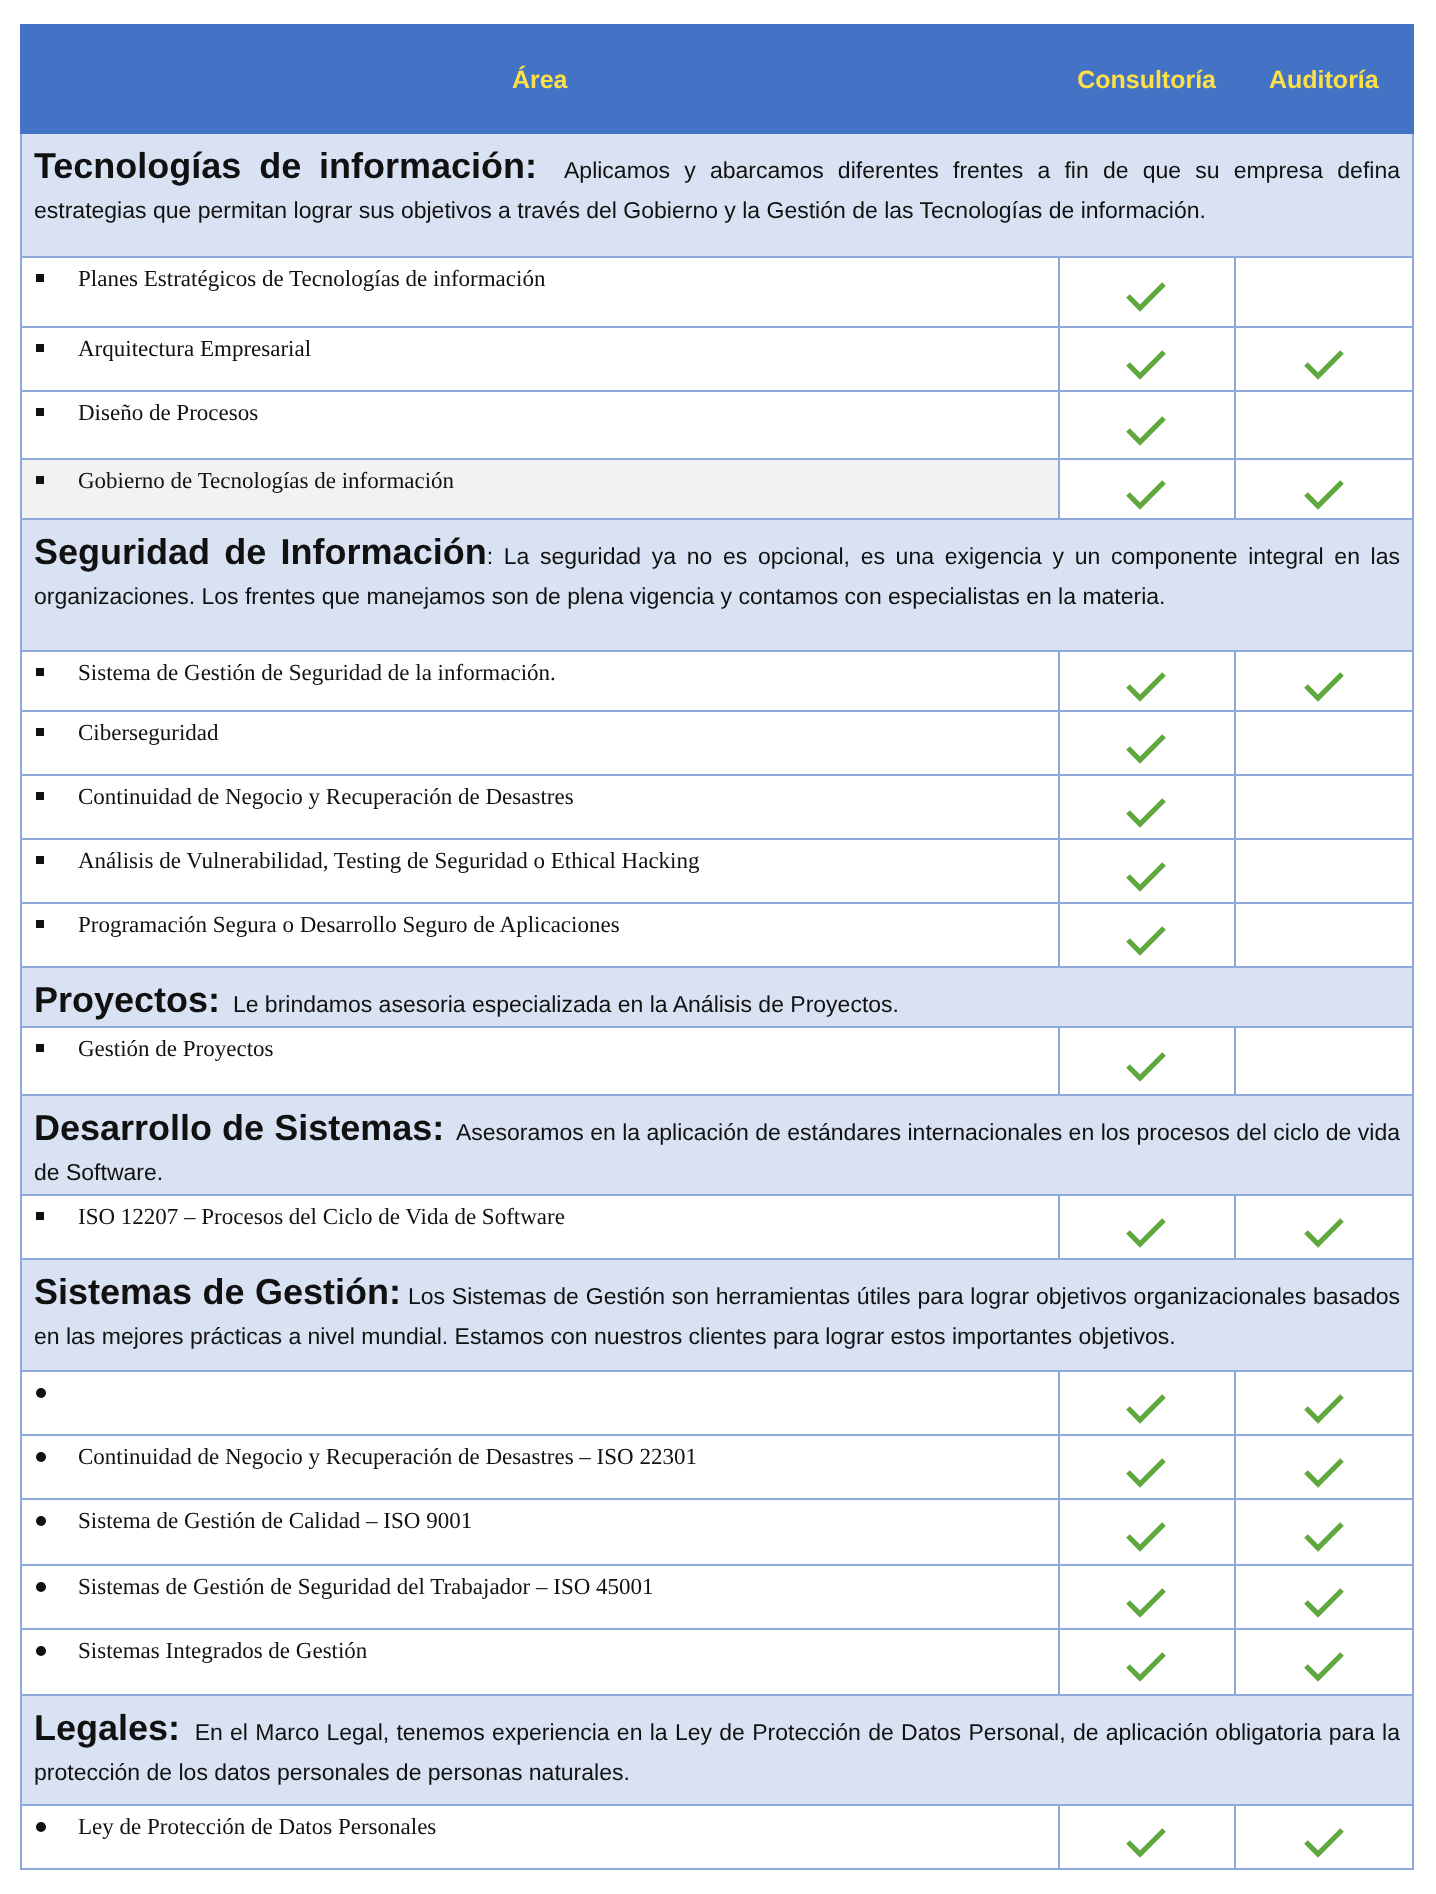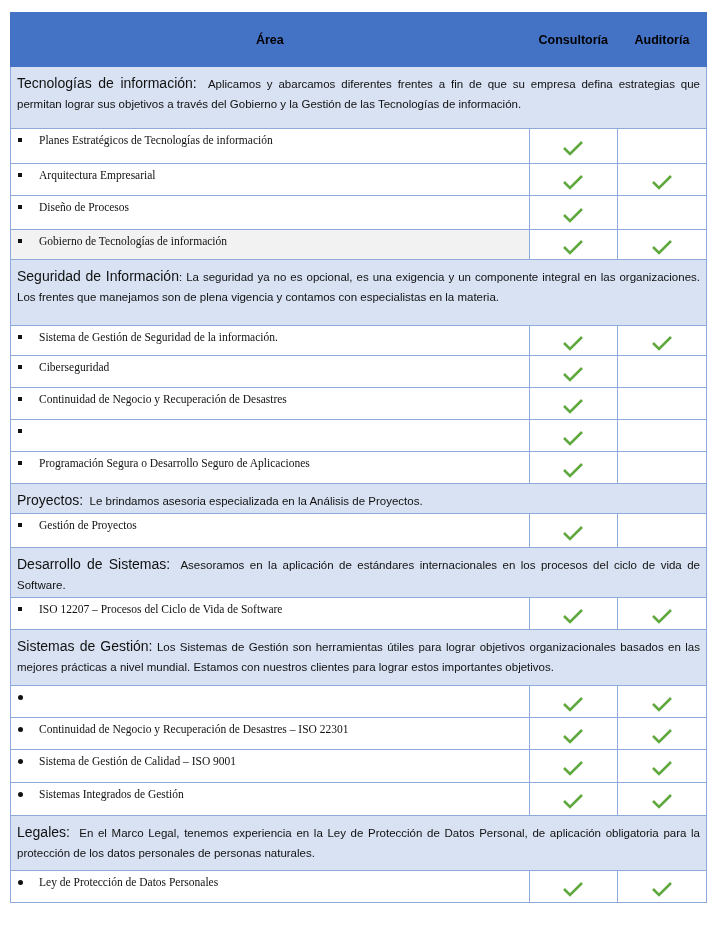--- a/index.html
+++ b/index.html
@@ -2,23 +2,23 @@
 <html><head>
 <meta charset="utf-8">
 <style>
   html, body { margin: 0; padding: 0; background: #ffffff; }
   body { width: 718px; height: 947px; position: relative; font-family: "Liberation Sans", sans-serif; color: #111; }
   .tbl { position: absolute; left: 10px; top: 12px; width: 697px; border-collapse: collapse; table-layout: fixed; }
   .tbl td, .tbl th { border: 1px solid #8eaadb; padding: 0; vertical-align: top; }
   .col-area { width: 518px; }
   .col-c { width: 88px; }
   .col-a { width: 89px; }
-  .hdr th { background: #4472c4; color: #000000; font-weight: bold; font-size: 12.5px; height: 53px; vertical-align: middle; border-color: #4472c4; text-align: center; }
+  .hdr th { background: #4472c4; color: #fde047; font-weight: bold; font-size: 12.5px; height: 53px; vertical-align: middle; border-color: #4472c4; text-align: center; }
   .sec td { background: #d9e2f3; padding: 6px 6px 0 6px; font-size: 11.5px; line-height: 20px; text-align: justify; }
-  .sec .stitle { font-weight: normal; font-size: 14px; }
+  .sec .stitle { font-weight: bold; font-size: 18px; }
   .item td { background: #ffffff; }
   .item td.lbl { padding: 2px 0 0 6px; font-size: 11.5px; line-height: 18px; font-family: Liberation Serif, serif; }
   .item.gray td.lbl { background: #f2f2f2; }
   .bullet { display: inline-block; width: 22px; }
   .bsq { display: inline-block; width: 4px; height: 4px; background: #111; vertical-align: middle; margin-left: 1px; position: relative; top: -1px; }
   .bdot { display: inline-block; width: 5px; height: 5px; border-radius: 50%; background: #111; vertical-align: middle; margin-left: 1px; position: relative; top: -1px; }
   .chk { text-align: center; vertical-align: middle !important; }
   .chk svg { display: block; margin: 4px auto 0; }
 </style>
 </head>
@@ -115,21 +115,21 @@
     <tr class="item" style="height:32px">
       <td class="lbl"><span class="bullet"><span class="bsq"></span></span><span>Continuidad de Negocio y Recuperación de Desastres</span></td>
       <td class="chk">
           <svg width="22" height="16" viewBox="0 0 22 16">
             <path d="M2 8 L8 14 L20 2" fill="none" stroke="#5fa83d" stroke-width="2.6"></path>
           </svg>
         </td>
       <td class="chk"></td>
     </tr>
     <tr class="item" style="height:32px">
-      <td class="lbl"><span class="bullet"><span class="bsq"></span></span></td>
+      <td class="lbl"><span class="bullet"><span class="bsq"></span></span><span>Análisis de Vulnerabilidad, Testing de Seguridad o Ethical Hacking</span></td>
       <td class="chk">
           <svg width="22" height="16" viewBox="0 0 22 16">
             <path d="M2 8 L8 14 L20 2" fill="none" stroke="#5fa83d" stroke-width="2.6"></path>
           </svg>
         </td>
       <td class="chk"></td>
     </tr>
     <tr class="item" style="height:32px">
       <td class="lbl"><span class="bullet"><span class="bsq"></span></span><span>Programación Segura o Desarrollo Seguro de Aplicaciones</span></td>
       <td class="chk">
@@ -205,20 +205,33 @@
           <svg width="22" height="16" viewBox="0 0 22 16">
             <path d="M2 8 L8 14 L20 2" fill="none" stroke="#5fa83d" stroke-width="2.6"></path>
           </svg>
         </td>
       <td class="chk">
           <svg width="22" height="16" viewBox="0 0 22 16">
             <path d="M2 8 L8 14 L20 2" fill="none" stroke="#5fa83d" stroke-width="2.6"></path>
           </svg>
         </td>
     </tr>
+    <tr class="item" style="height:32px">
+      <td class="lbl"><span class="bullet"><span class="bdot"></span></span><span>Sistemas de Gestión de Seguridad del Trabajador – ISO 45001</span></td>
+      <td class="chk">
+          <svg width="22" height="16" viewBox="0 0 22 16">
+            <path d="M2 8 L8 14 L20 2" fill="none" stroke="#5fa83d" stroke-width="2.6"></path>
+          </svg>
+        </td>
+      <td class="chk">
+          <svg width="22" height="16" viewBox="0 0 22 16">
+            <path d="M2 8 L8 14 L20 2" fill="none" stroke="#5fa83d" stroke-width="2.6"></path>
+          </svg>
+        </td>
+    </tr>
     <tr class="item" style="height:33px">
       <td class="lbl"><span class="bullet"><span class="bdot"></span></span><span>Sistemas Integrados de Gestión</span></td>
       <td class="chk">
           <svg width="22" height="16" viewBox="0 0 22 16">
             <path d="M2 8 L8 14 L20 2" fill="none" stroke="#5fa83d" stroke-width="2.6"></path>
           </svg>
         </td>
       <td class="chk">
           <svg width="22" height="16" viewBox="0 0 22 16">
             <path d="M2 8 L8 14 L20 2" fill="none" stroke="#5fa83d" stroke-width="2.6"></path>

